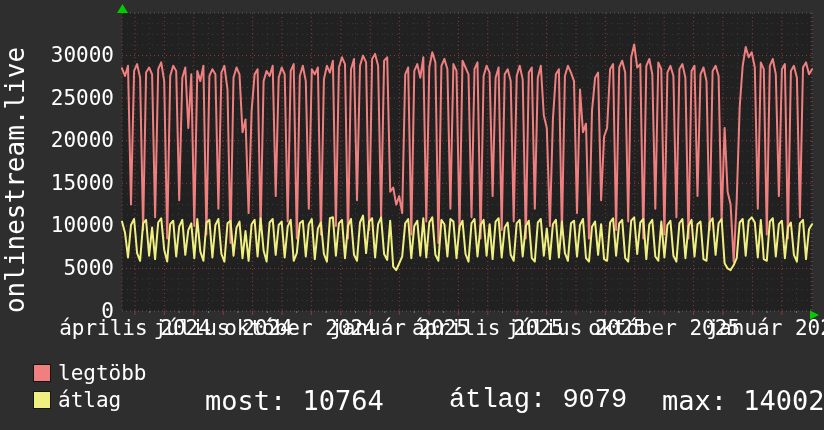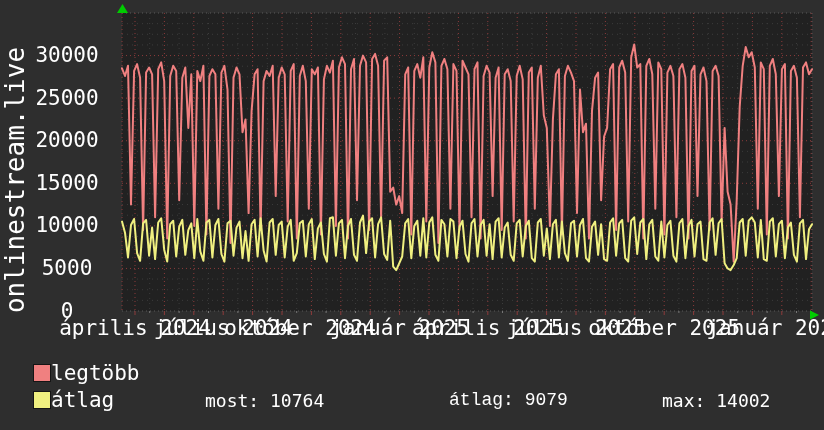--- a/index.html
+++ b/index.html
@@ -2,26 +2,26 @@
 <html><head>
 <meta charset="utf-8">
 <style>
   html,body{margin:0;padding:0;background:#2e2e2e;}
   .screen{position:relative;width:824px;height:430px;background:#2e2e2e;overflow:hidden;
           font-family:"DejaVu Sans Mono", monospace;color:#ffffff;}
   .plotbg{position:absolute;left:122px;top:13px;width:690px;height:298px;background:#212121;}
   svg#chart{position:absolute;left:0;top:0;}
   .ytitle{position:absolute;left:15px;top:180px;transform:translate(-50%,-50%) rotate(-90deg);
           font-size:26px;white-space:nowrap;letter-spacing:0px;}
-  .ylab{position:absolute;left:13px;width:108px;text-align:center;font-size:21px;line-height:21px;}
+  .ylab{position:absolute;left:6px;width:108px;text-align:right;font-size:21px;line-height:21px;}
   .xlab{position:absolute;top:316px;transform:translateX(-50%);font-size:21px;line-height:24px;white-space:nowrap;}
-  .legend-row{position:absolute;left:33px;display:flex;align-items:center;height:20px;}
+  .legend-row{position:absolute;left:33px;display:flex;align-items:center;gap:7px;height:20px;}
   .swatch{width:16px;height:16px;border:1px solid #151515;display:inline-block;}
   .legend-label{font-size:21px;line-height:20px;}
-  .stat{position:absolute;top:390px;font-size:18px;line-height:21px;white-space:pre;}
+  .stat{position:absolute;top:390px;font-size:27px;line-height:21px;white-space:pre;}
 </style>
 </head>
 <body>
 
 <div class="screen">
   <div class="plotbg"></div>
   <div class="ytitle">onlinestream.live</div>
   <svg id="chart" width="824" height="430">
       <line x1="122" y1="300.35714285714283" x2="812" y2="300.35714285714283" stroke="#3c3c3c" stroke-width="1" stroke-dasharray="1 4"></line>
       <line x1="122" y1="289.7142857142857" x2="812" y2="289.7142857142857" stroke="#3c3c3c" stroke-width="1" stroke-dasharray="1 4"></line>

